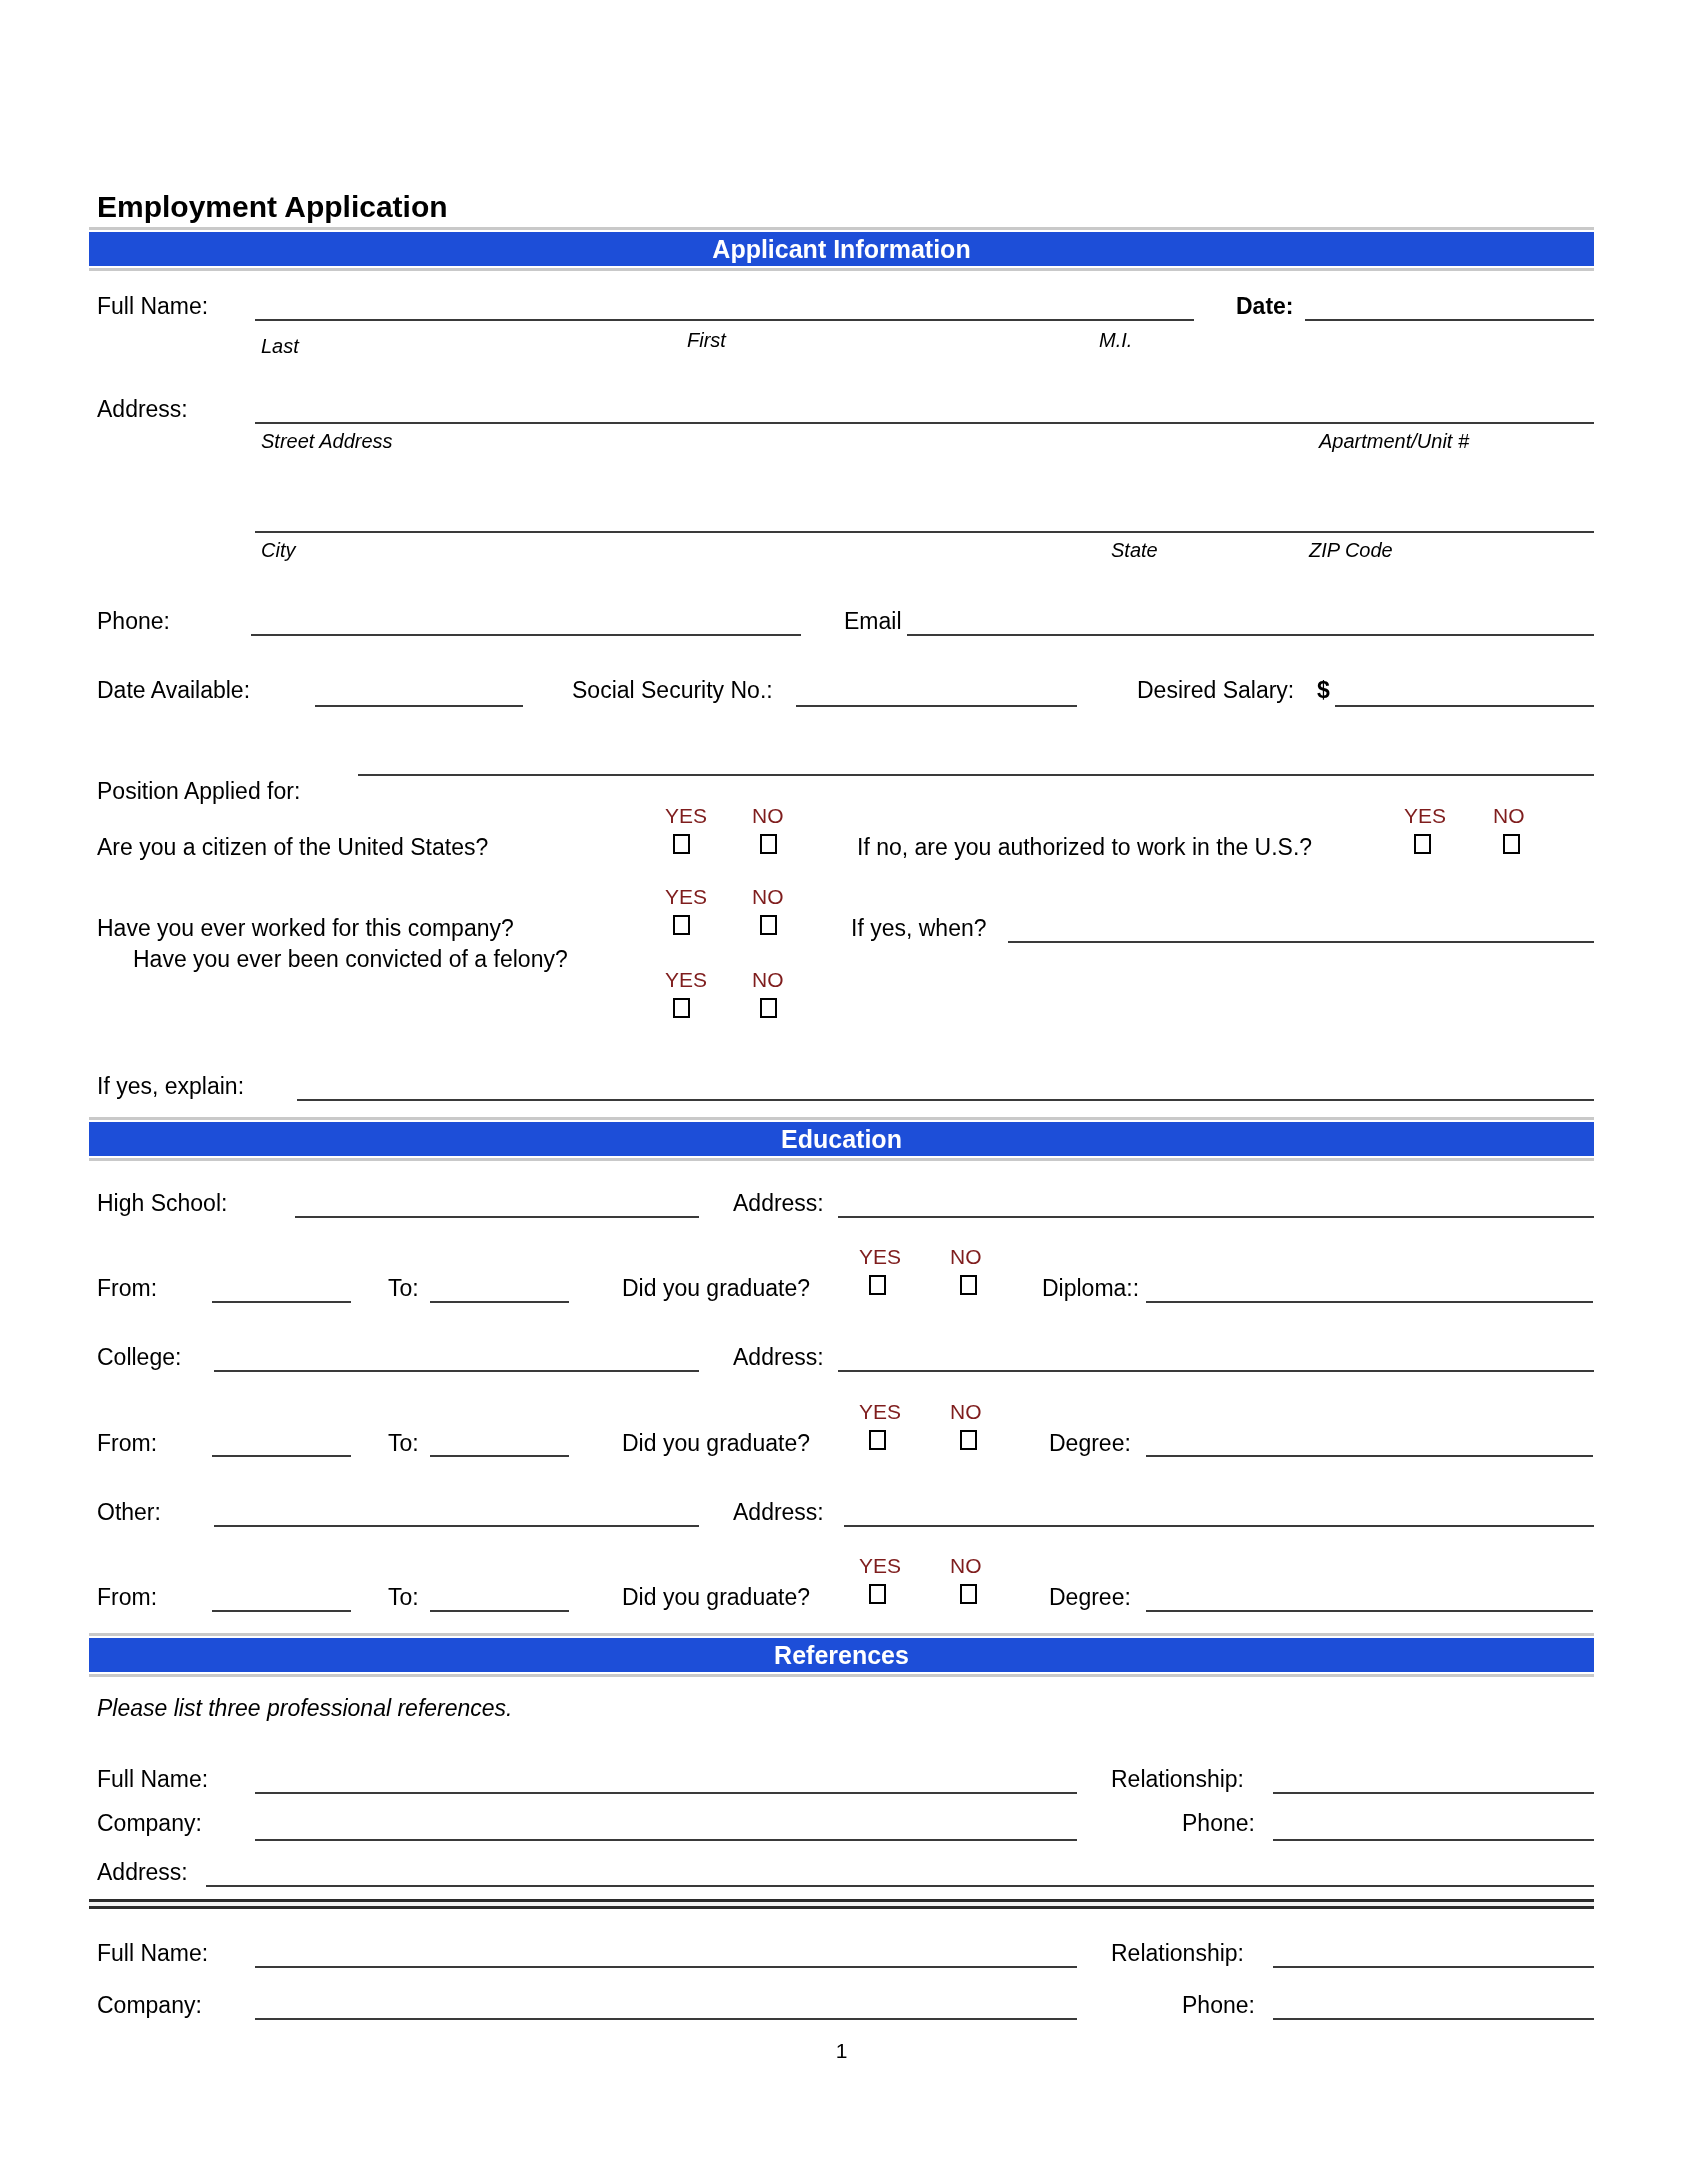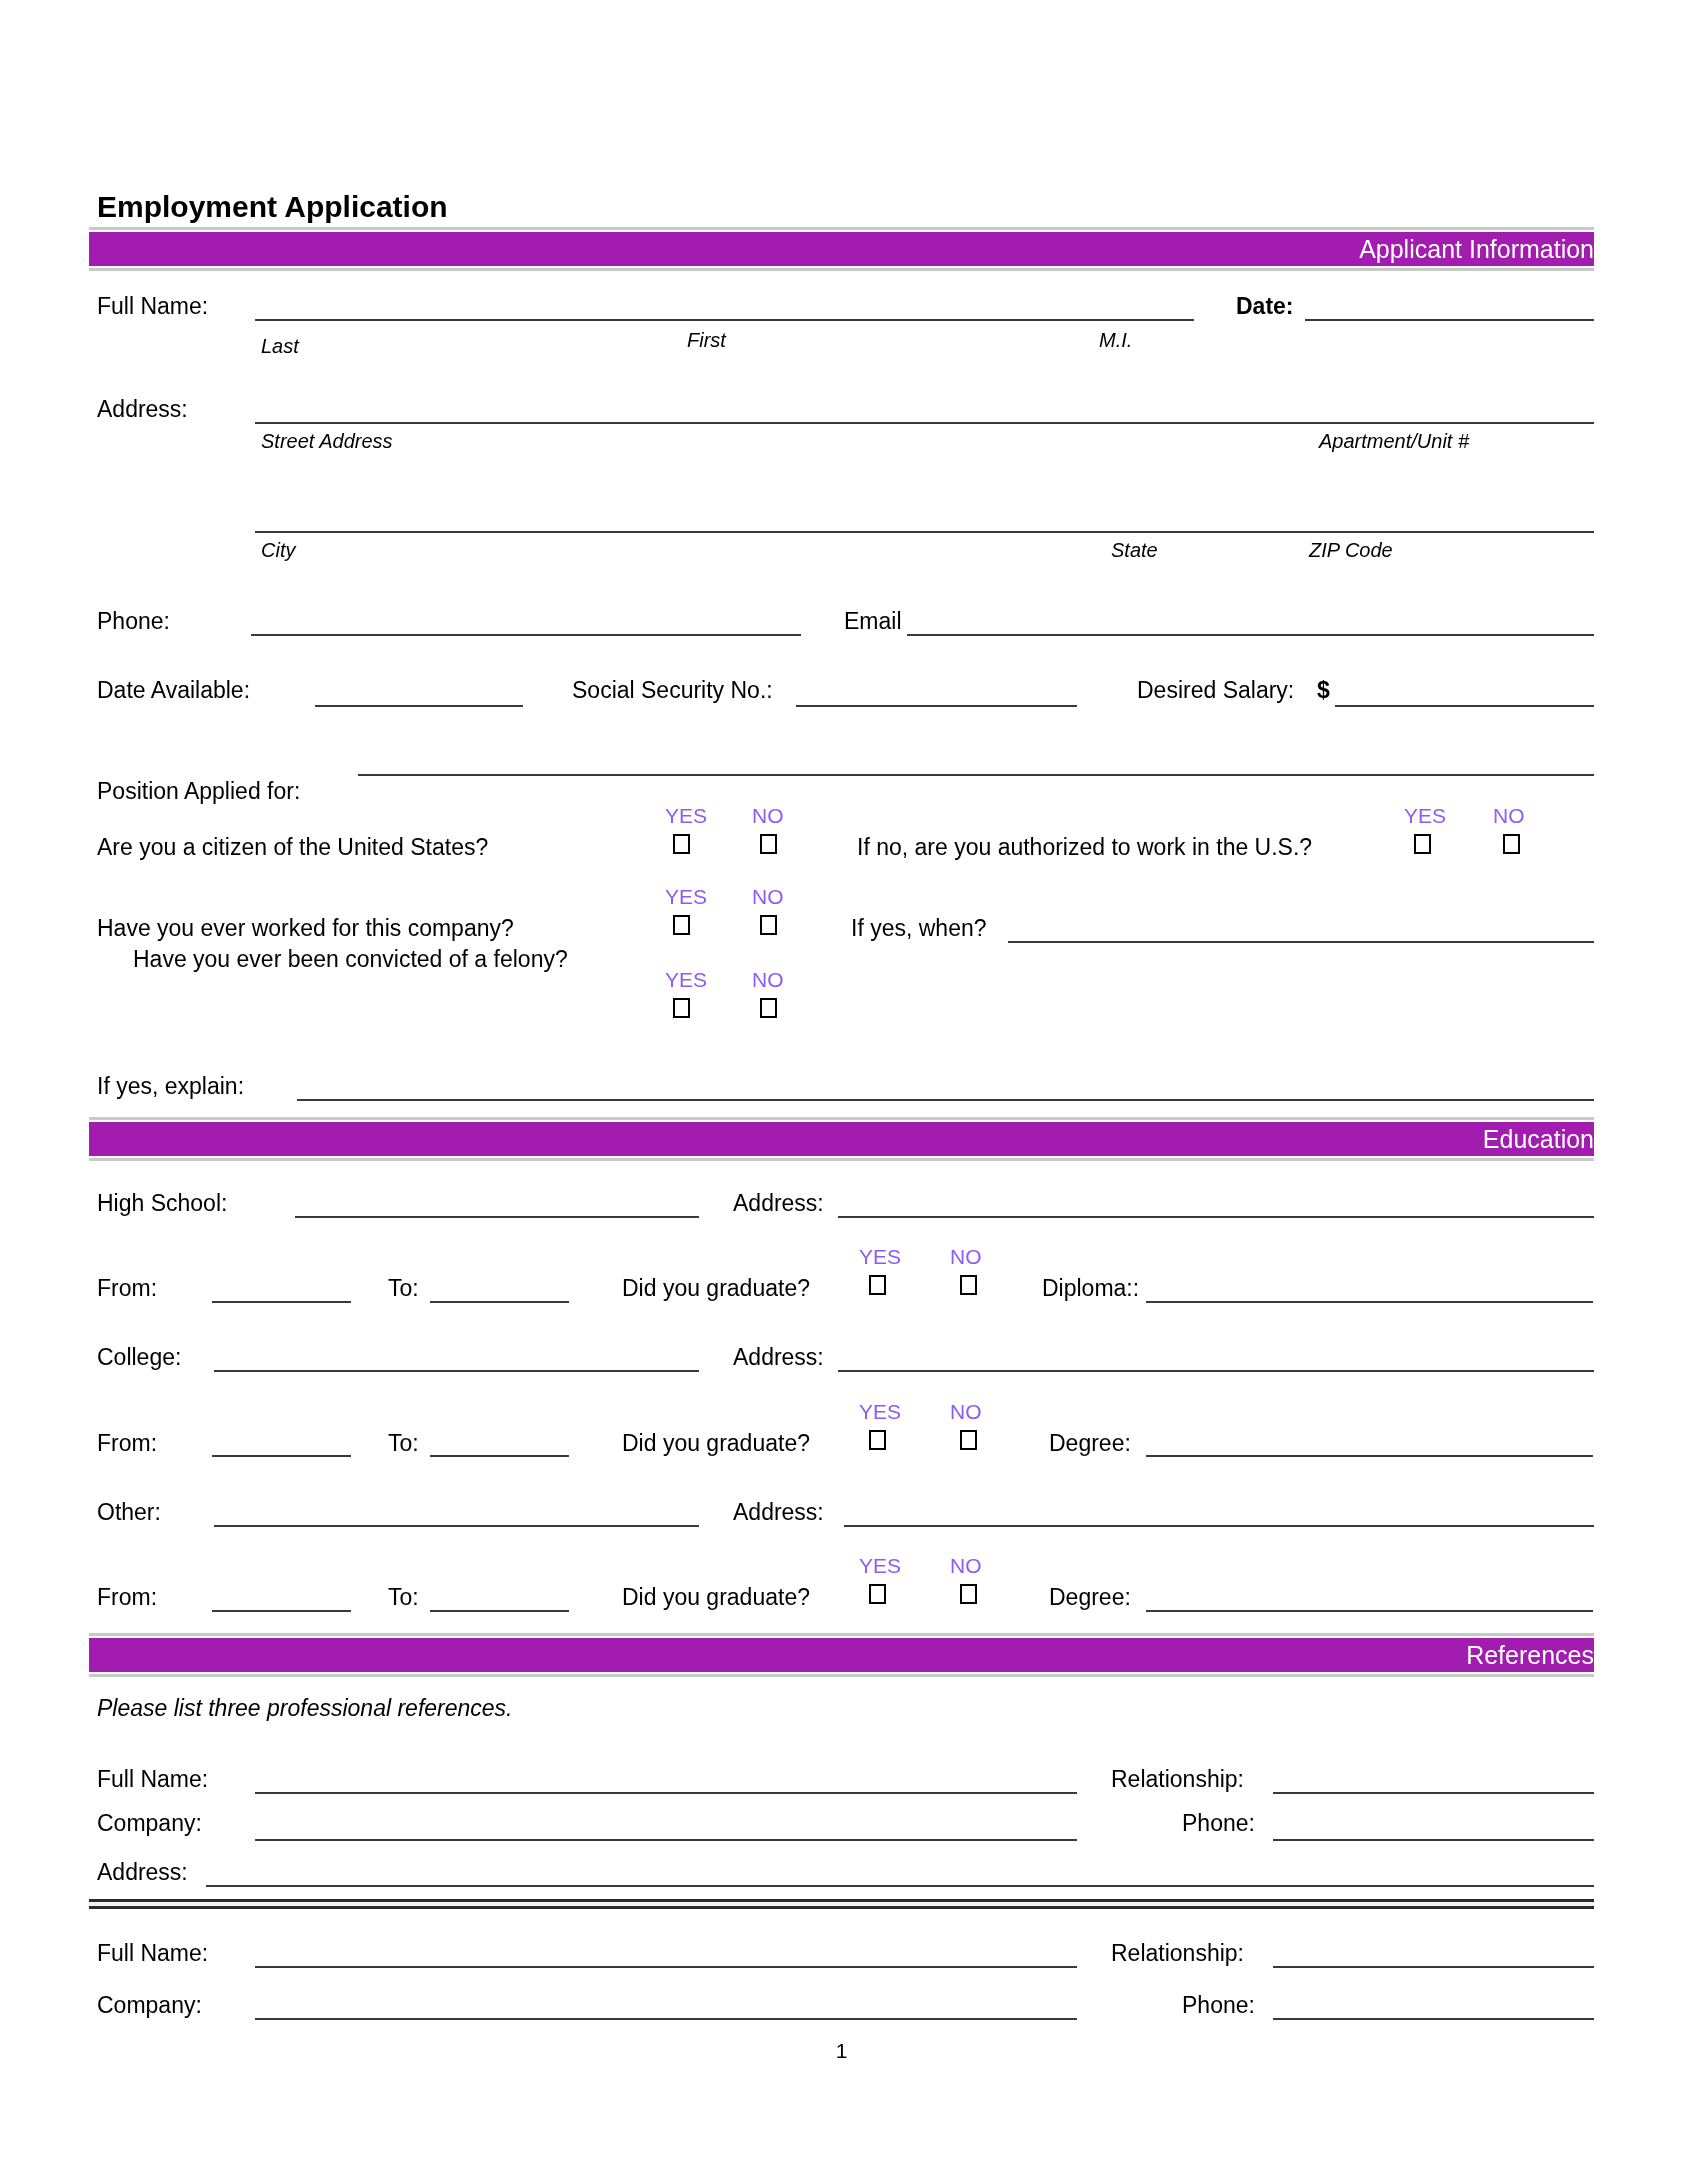--- a/index.html
+++ b/index.html
@@ -56,28 +56,28 @@
     font-weight: bold;
     color: #000000;
   }
 
   
   .section-bar {
     position: absolute;
     left: 89px;
     width: 1505px;
     height: 34px;
-    background: #a21caf;
+    background: #1d4ed8;
     border-top: 2px solid #ffffff;
     border-bottom: 2px solid #ffffff;
     box-shadow: 0 -3px 0 #c9c9c9, 0 3px 0 #c9c9c9;
     color: #ffffff;
     font-size: 25px;
-    font-weight: normal;
-    text-align: right;
+    font-weight: bold;
+    text-align: center;
     line-height: 34px;
   }
 
   
   .lbl {
     position: absolute;
     font-size: 23px;
     color: #000000;
     white-space: nowrap;
   }
@@ -96,21 +96,21 @@
     white-space: nowrap;
   }
   .rule {
     position: absolute;
     height: 0;
     border-bottom: 2px solid #3a3a3a;
   }
   .yn {
     position: absolute;
     font-size: 21px;
-    color: #8b5cf6;
+    color: #7f1d1d;
     white-space: nowrap;
   }
   .box {
     position: absolute;
     width: 17px;
     height: 20px;
     border: 2px solid #000000;
     background: #ffffff;
     box-sizing: border-box;
   }

